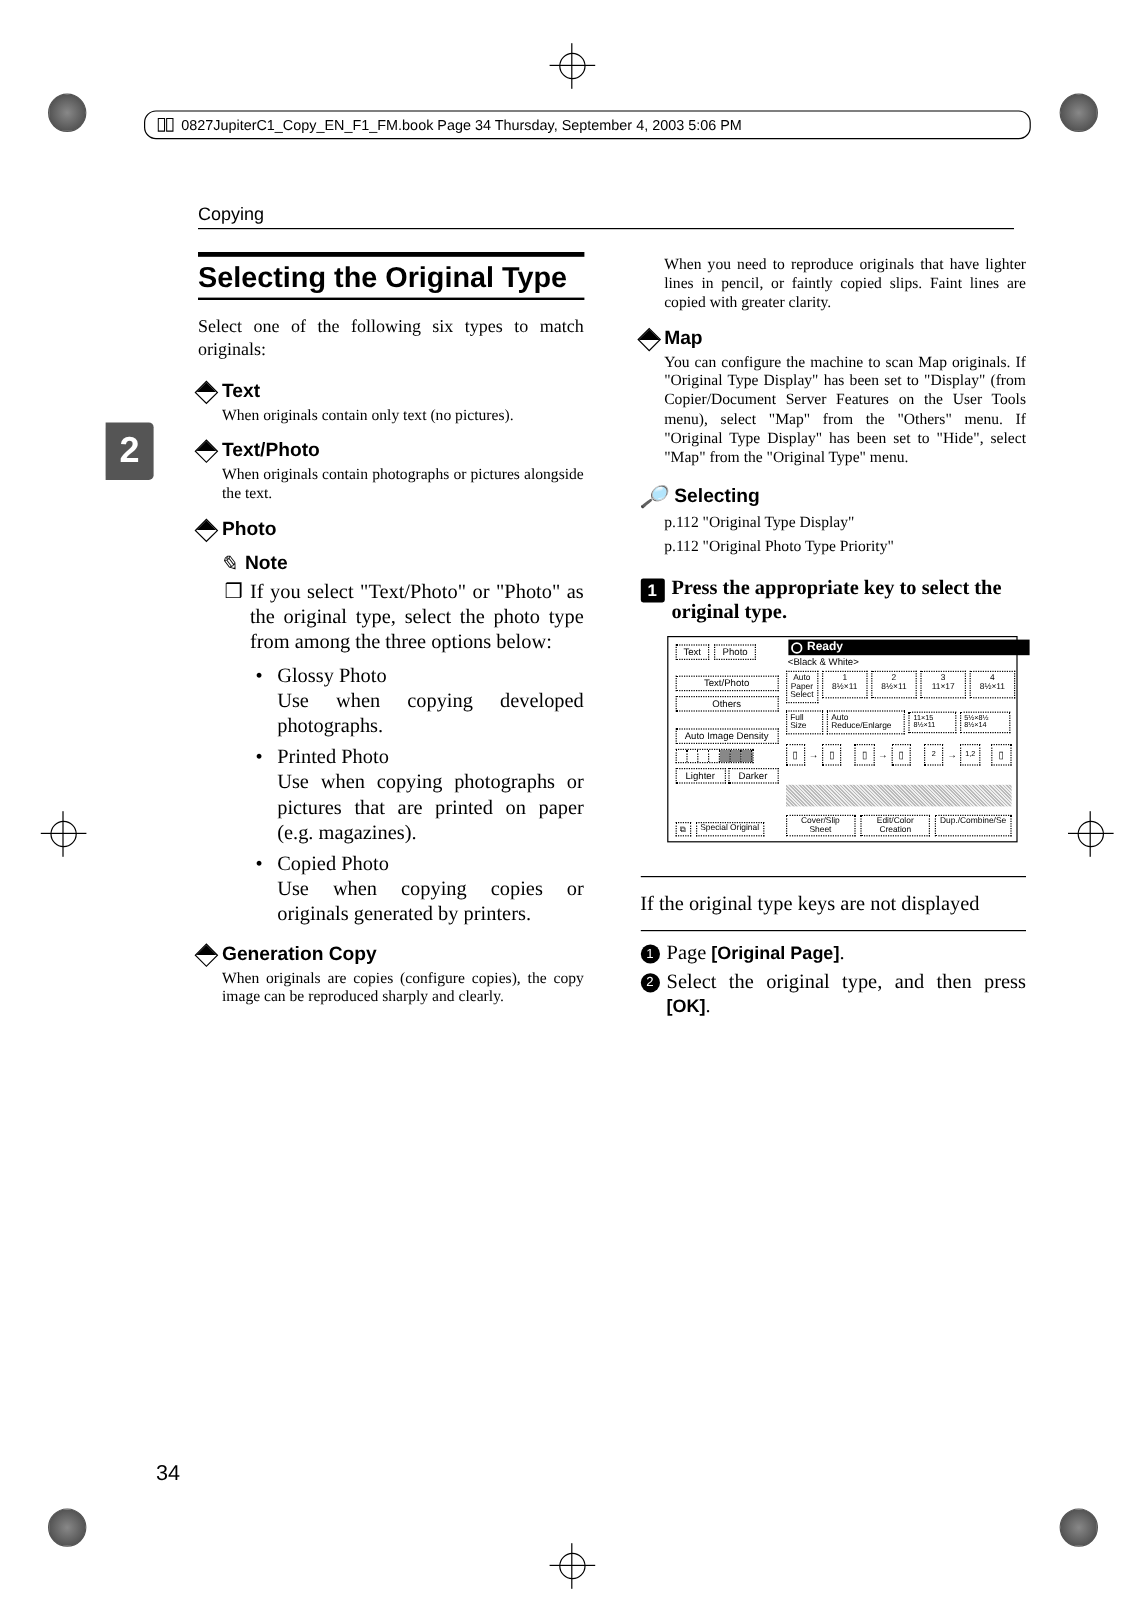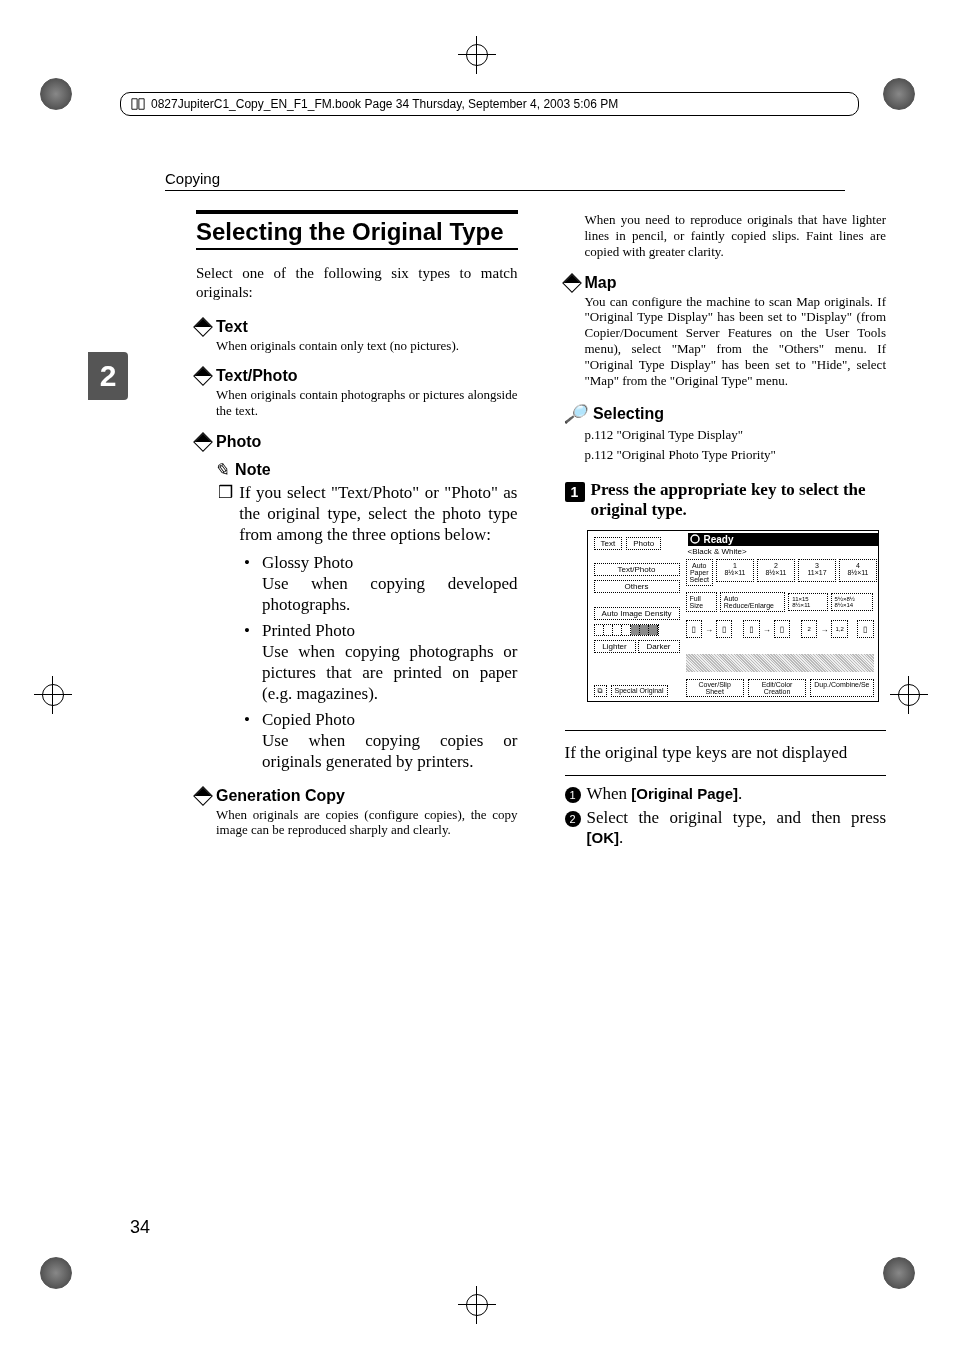--- a/index.html
+++ b/index.html
@@ -92,21 +92,20 @@
     font-family: Arial, sans-serif;
   }
 
   .columns {
     position: absolute;
     left: 165px;
     top: 210px;
     width: 690px;
     display: flex;
     gap: 47px;
-    margin-left: 31px;
   }
   .col {
     width: 330px;
     display: flex;
     flex-direction: column;
   }
 
   .section-title-box {
     border-top: 4px solid #000;
     border-bottom: 2px solid #000;
@@ -216,24 +215,24 @@
     position: absolute; left:6px; top:6px;
     display: flex; gap: 4px;
   }
   .pi-toolbar .tab {
     border: 1px dotted #000; padding: 1px 6px;
   }
   .pi-title {
     position: absolute; left: 100px; top: 2px;
     color: #fff;
     background: #000;
-    padding: 1px 6px 1px 2px;
+    padding: 1px 16px 1px 2px;
     font-size: 10px; font-weight: bold;
     width: 183px;
-    display:flex; gap:4px; align-items:flex-start;
+    display:flex; gap:4px; align-items:center;
   }
   .pi-sub {
     position: absolute; left: 100px; top: 16px;
     font-size: 8px;
   }
   .pi-left {
     position: absolute; left: 6px; top: 32px;
     display: flex; flex-direction: column; gap: 4px;
     width: 86px;
   }
@@ -542,21 +541,21 @@
     </div>
 
     <div class="sub-procedure">
       <hr>
       <div class="sp-title">If the original type keys are not displayed</div>
       <hr>
       <div class="sp-steps">
         <div class="li">
           <span class="circ">1</span>
           <span>
-            <span>When </span><span class="bold">[Original Page]</span><span>.</span>
+            <span>Page </span><span class="bold">[Original Page]</span><span>.</span>
           </span>
         </div>
         <div class="li">
           <span class="circ">2</span>
           <span>
             <span>Select the original type, and then press </span><span class="bold">[OK]</span><span>.</span>
           </span>
         </div>
       </div>
     </div>

